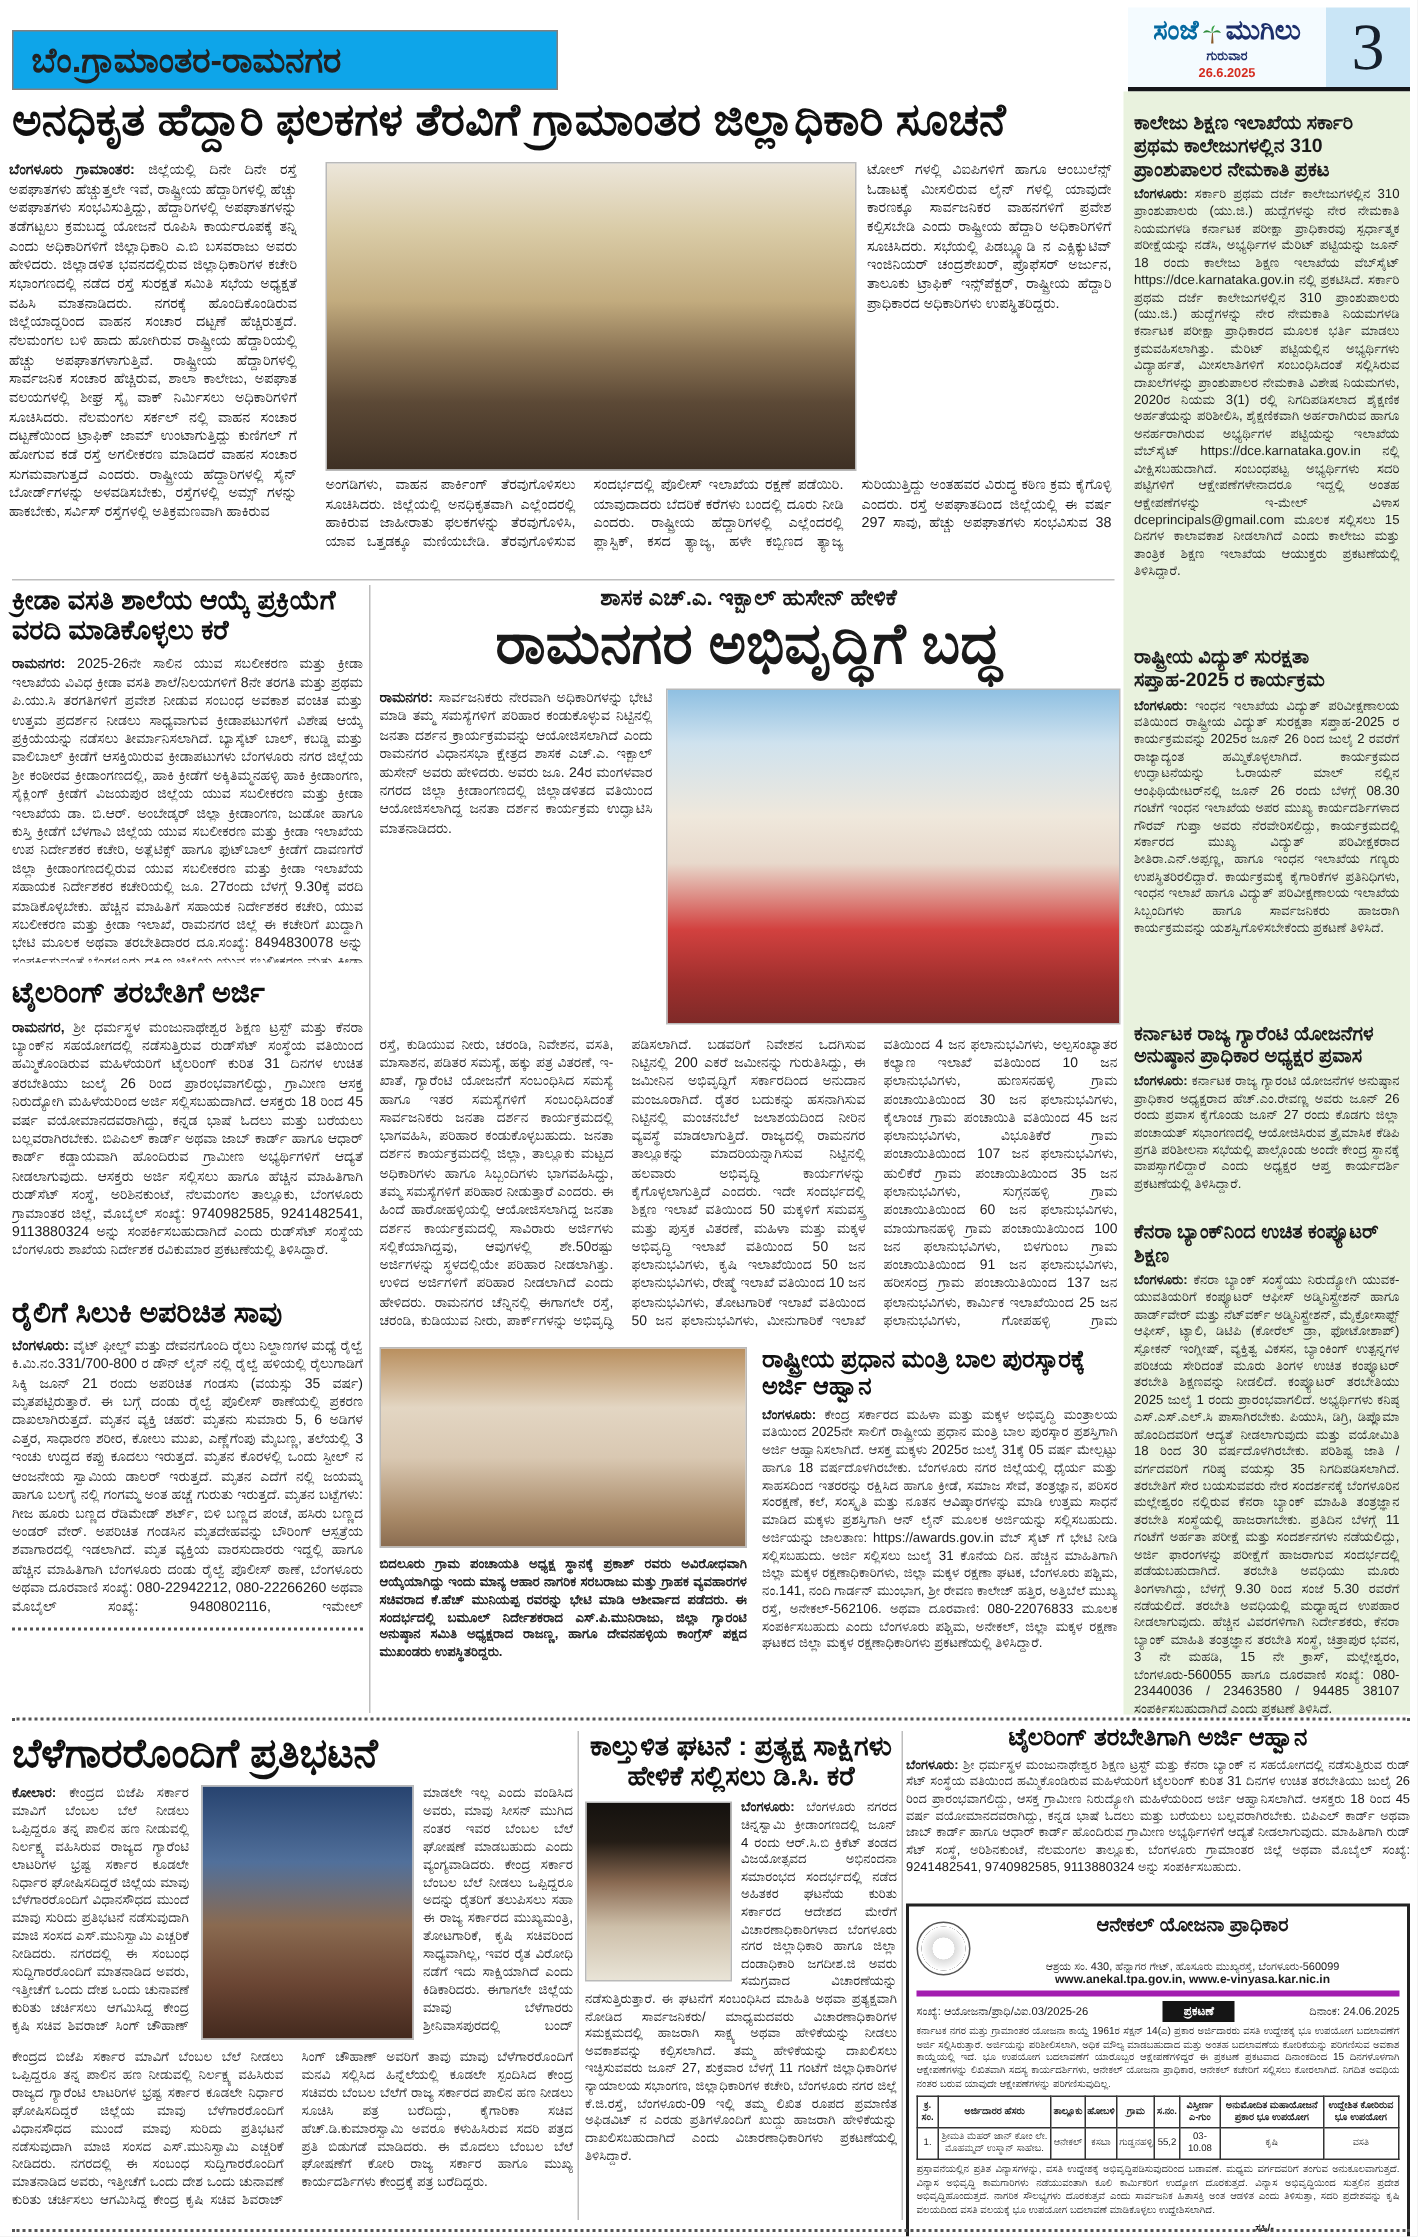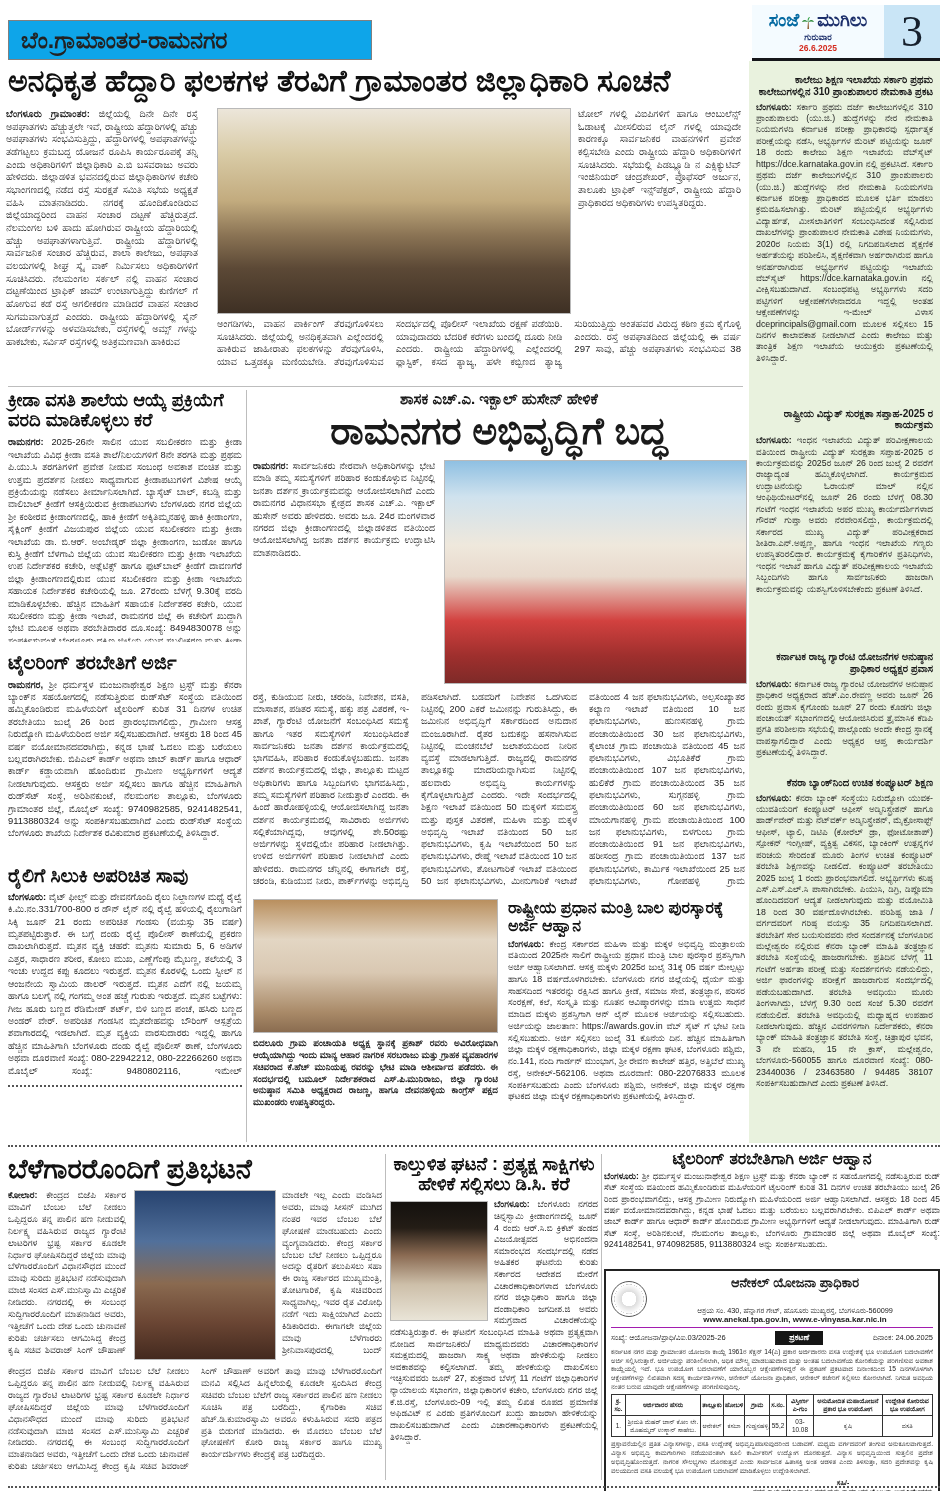--- a/index.html
+++ b/index.html
@@ -52,41 +52,41 @@
      linear-gradient(180deg,#8fc0e2 0%,#cfe2ee 16%,#efe8dc 38%,#e8d9cc 52%,#d2413f 72%,#9e2f2d 88%,#7e2a28 100%);}
   .mla-cols{margin-top:7px;column-count:3;column-gap:12px;font-size:9.3px;height:200px;overflow:hidden;}
   .center-bottom{display:grid;grid-template-columns:245px 1fr;column-gap:10px;margin-top:8px;}
   .garland-photo{width:243px;height:132px;background:
      linear-gradient(180deg,#b98f5e 0%,#e3d6c3 30%,#d9c8b2 55%,#a98a68 85%,#8a6c50 100%);}
   .caption{font-size:8.8px;font-weight:bold;line-height:1.35;text-align:justify;margin-top:5px;color:#222;}
   .bala-head{font-size:16px;}
   .bala-body{font-size:8.9px;height:198px;overflow:hidden;}
   
   .rightcol{left:749px;top:61px;width:191px;height:1082px;background:#e9f2de;padding:7px 7px 0 7px;box-sizing:border-box;}
-  .r-head{font-size:10px;font-weight:bold;line-height:1.18;margin-top:6px;text-align:right;}
+  .r-head{font-size:13px;font-weight:bold;line-height:1.18;margin-top:6px;}
   .r-body{font-size:8.8px;text-align:justify;line-height:1.3;margin-top:4px;}
   
   .kolar{left:8px;top:1154px;width:374px;}
   .kolar-head{font-size:27px;}
   .kolar-grid{display:grid;grid-template-columns:118px 140px 1fr;column-gap:8px;margin-top:6px;}
   .kolar-man{width:140px;height:168px;background:
      linear-gradient(180deg,#27436f 0%,#51709b 30%,#8a6a50 55%,#6b4634 78%,#43291e 100%);}
   .kolar-txt{font-size:9px;height:168px;overflow:hidden;}
   .kolar-lower{margin-top:6px;column-count:2;column-gap:12px;font-size:9px;height:112px;overflow:hidden;}
   .stampede{left:390px;top:1154px;width:208px;}
   .stampede-head{font-size:18px;text-align:center;}
   .dc-man{width:96px;height:118px;float:left;margin:2px 6px 2px 0;background:
      linear-gradient(180deg,#14110e 0%,#241d16 22%,#8a6a52 45%,#cdbfa9 70%,#e9e4d7 100%);border:1px solid #b9b9b9;}
   .stampede-body{font-size:8.8px;height:262px;overflow:hidden;margin-top:5px;}
   .rbottom{left:604px;top:1150px;width:336px;}
   .t2-head{font-size:16px;text-align:center;}
   .t2-body{font-size:8.6px;height:92px;overflow:hidden;margin-top:3px;}
   
   .adbox{border:2px solid #222;margin-top:6px;padding:4px 5px;box-sizing:border-box;background:#fff;}
-  .ad-header{display:grid;grid-template-columns:40px 1fr;column-gap:6px;align-items:center;border-bottom:1px solid #a21caf;padding-bottom:3px;}
+  .ad-header{display:grid;grid-template-columns:40px 1fr;column-gap:6px;align-items:center;border-bottom:4px solid #a21caf;padding-bottom:3px;}
   .seal{width:34px;height:34px;border-radius:50%;border:1.5px solid #555;background:
         radial-gradient(circle at 50% 50%, #fff 30%, #ddd 31%, #fff 60%, #bbb 61%, #fff 62%);}
   .ad-org{font-size:13px;font-weight:bold;text-align:center;}
   .ad-addr{font-size:7.3px;text-align:center;margin-top:15px;}
   .ad-web{font-size:8px;font-weight:bold;text-align:center;}
   .ad-meta{display:flex;justify-content:space-between;align-items:center;font-size:7.5px;margin:3px 0;}
   .notice-pill{background:#151515;color:#fff;font-size:8px;font-weight:bold;padding:2px 14px;}
   .ad-intro,.ad-footer{font-size:6.7px;text-align:justify;line-height:1.3;}
   .ad-table{width:100%;border-collapse:collapse;margin:3px 0;}
   .ad-table th,.ad-table td{border:1px solid #333;font-size:6.4px;padding:2px 1px;text-align:center;line-height:1.25;}

